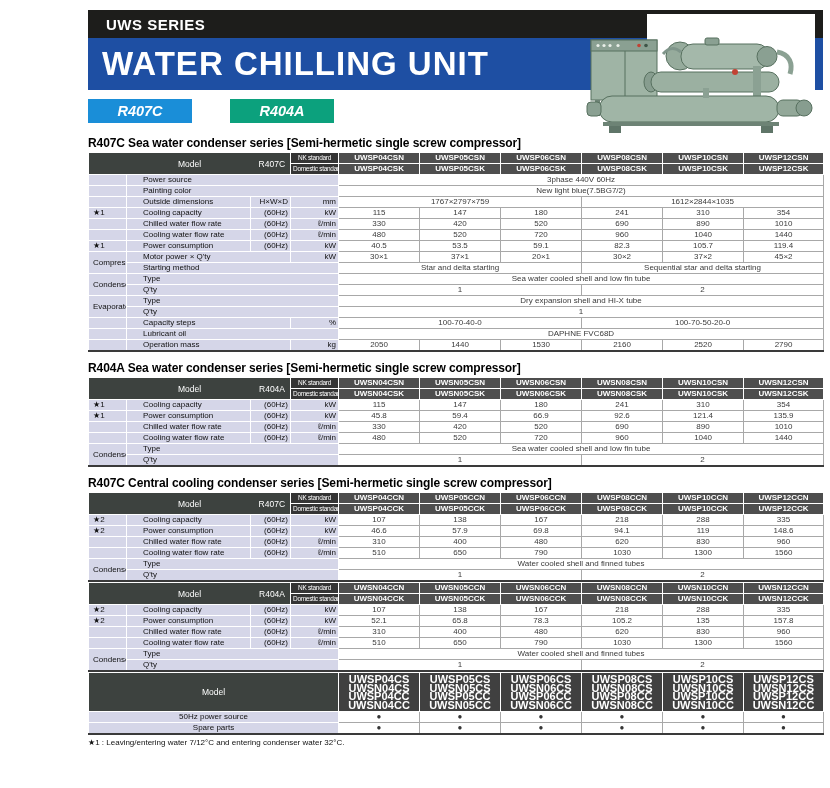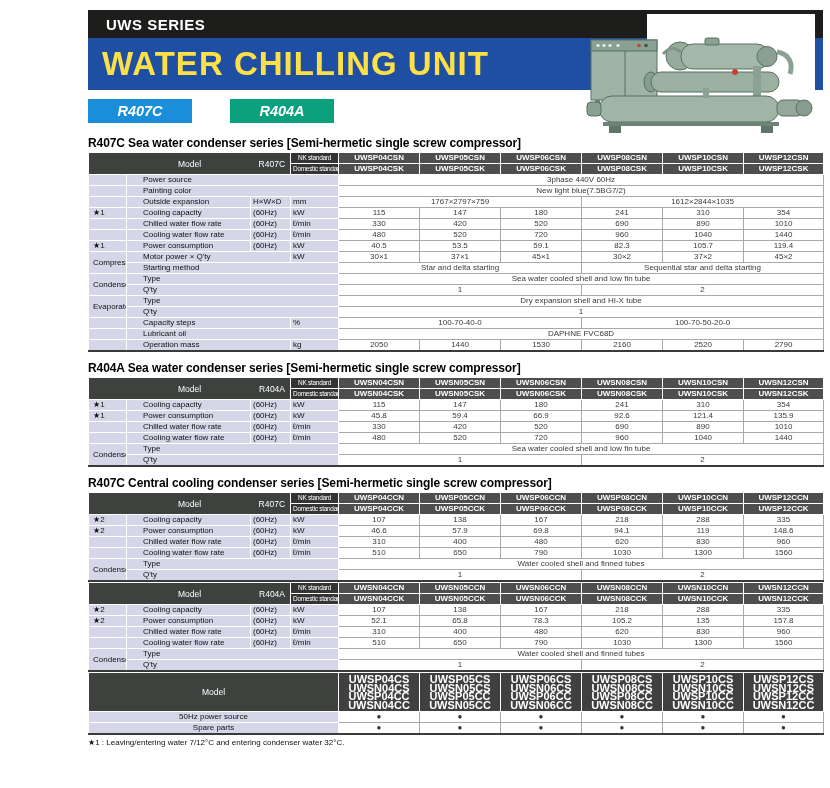--- a/index.html
+++ b/index.html
@@ -5,21 +5,21 @@
   html,body{margin:0;padding:0;overflow:hidden;}
   body{
     width:830px;height:788px;background:#ffffff;
     font-family:"Liberation Sans","DejaVu Sans",sans-serif;color:#222;
   }
   .content{position:relative;margin-left:88px;width:735px;padding-top:10px;}
 
   
   .bar-black{height:28px;background:#1d1d1b;color:#fff;display:flex;align-items:center;
     padding-left:18px;font-size:15px;font-weight:bold;letter-spacing:.5px;box-sizing:border-box;}
-  .bar-blue{height:52px;background:#1e4fa3;color:#fde047;display:flex;align-items:center;
+  .bar-blue{height:52px;background:#1e4fa3;color:#ffffff;display:flex;align-items:center;
     padding-left:14px;font-size:33px;font-weight:bold;letter-spacing:1px;box-sizing:border-box;}
   .badges{display:flex;gap:38px;margin-top:9px;}
   .badge{width:104px;height:24px;color:#fff;display:flex;align-items:center;justify-content:center;
     font-size:14.5px;font-style:italic;font-weight:bold;}
   .photo{position:absolute;top:4px;right:8px;width:230px;height:128px;}
 
   
   .section-title{margin:9px 0 2px;font-size:12px;font-weight:bold;color:#000;letter-spacing:-.1px;}
   .section-title.first{margin-top:13px;}
 
@@ -28,21 +28,21 @@
     border-bottom:2px solid #3a3a3a;}
   .spec th,.spec td,.opt th,.opt td{height:10px;padding:0 2px;font-size:8px;line-height:10px;
     white-space:nowrap;overflow:hidden;font-weight:normal;box-sizing:border-box;}
   .hd{background:#3a3a3a;color:#fff;border:1px solid #fff;text-align:center;}
   .hd.left{background:#3d423f;position:relative;font-size:8.5px;}
   .hd.left .refr{position:absolute;right:5px;top:50%;transform:translateY(-50%);}
   .hd.std{background:#343434;font-size:6.5px;letter-spacing:-.3px;}
   .hd.code{background:#4e4e4e;font-size:8px;font-weight:bold;}
   .lav{background:#d5d6e8;border:1px solid #fff;color:#111;}
   .lav.label{padding-left:16px;text-align:left;}
-  .lav.sub,.lav.unit{text-align:left;}
+  .lav.sub,.lav.unit{text-align:right;}
   .lav.star,.lav.group{padding-left:4px;text-align:left;}
   .val{background:#fff;border:1px solid #a8a8a8;text-align:center;color:#3a3a3a;}
 
   
   .opt .hd.codes{background:#404040;font-size:11px;line-height:8.5px;padding:2px 0;font-weight:bold;height:38px;}
   .opt .hd.model{background:#3d423f;font-size:8.5px;height:38px;}
   .opt td.lav{text-align:center;}
   .opt td.dot{font-size:8px;color:#353535;}
 
   .footnotes{margin-top:3px;font-size:8px;line-height:1.2;color:#111;}
@@ -145,21 +145,21 @@
             <td class="lav label" colspan="3">Power source</td>
             <td class="val" colspan="6">3phase 440V  60Hz</td>
           </tr>
           <tr>
             <td class="lav star"></td>
             <td class="lav label" colspan="3">Painting color</td>
             <td class="val" colspan="6">New light blue(7.5BG7/2)</td>
           </tr>
           <tr>
             <td class="lav star"></td>
-            <td class="lav label">Outside expansion</td>
+            <td class="lav label">Outside dimensions</td>
             <td class="lav sub">H×W×D</td>
             <td class="lav unit">mm</td>
             <td class="val" colspan="3">1767×2797×759</td>
             <td class="val" colspan="3">1612×2844×1035</td>
           </tr>
           <tr>
             <td class="lav star">★1</td>
             <td class="lav label">Cooling capacity</td>
             <td class="lav sub">(60Hz)</td>
             <td class="lav unit">kW</td>
@@ -205,21 +205,21 @@
             <td class="val">82.3</td>
             <td class="val">105.7</td>
             <td class="val">119.4</td>
           </tr>
           <tr>
             <td class="lav group" rowspan="2">Compressor</td>
             <td class="lav label" colspan="2">Motor power × Q'ty</td>
             <td class="lav unit">kW</td>
             <td class="val">30×1</td>
             <td class="val">37×1</td>
-            <td class="val">45×1</td>
+            <td class="val">20×1</td>
             <td class="val">30×2</td>
             <td class="val">37×2</td>
             <td class="val">45×2</td>
           </tr>
           <tr>
             <td class="lav label" colspan="3">Starting method</td>
             <td class="val" colspan="3">Star and delta starting</td>
             <td class="val" colspan="3">Sequential star and delta starting</td>
           </tr>
           <tr>

